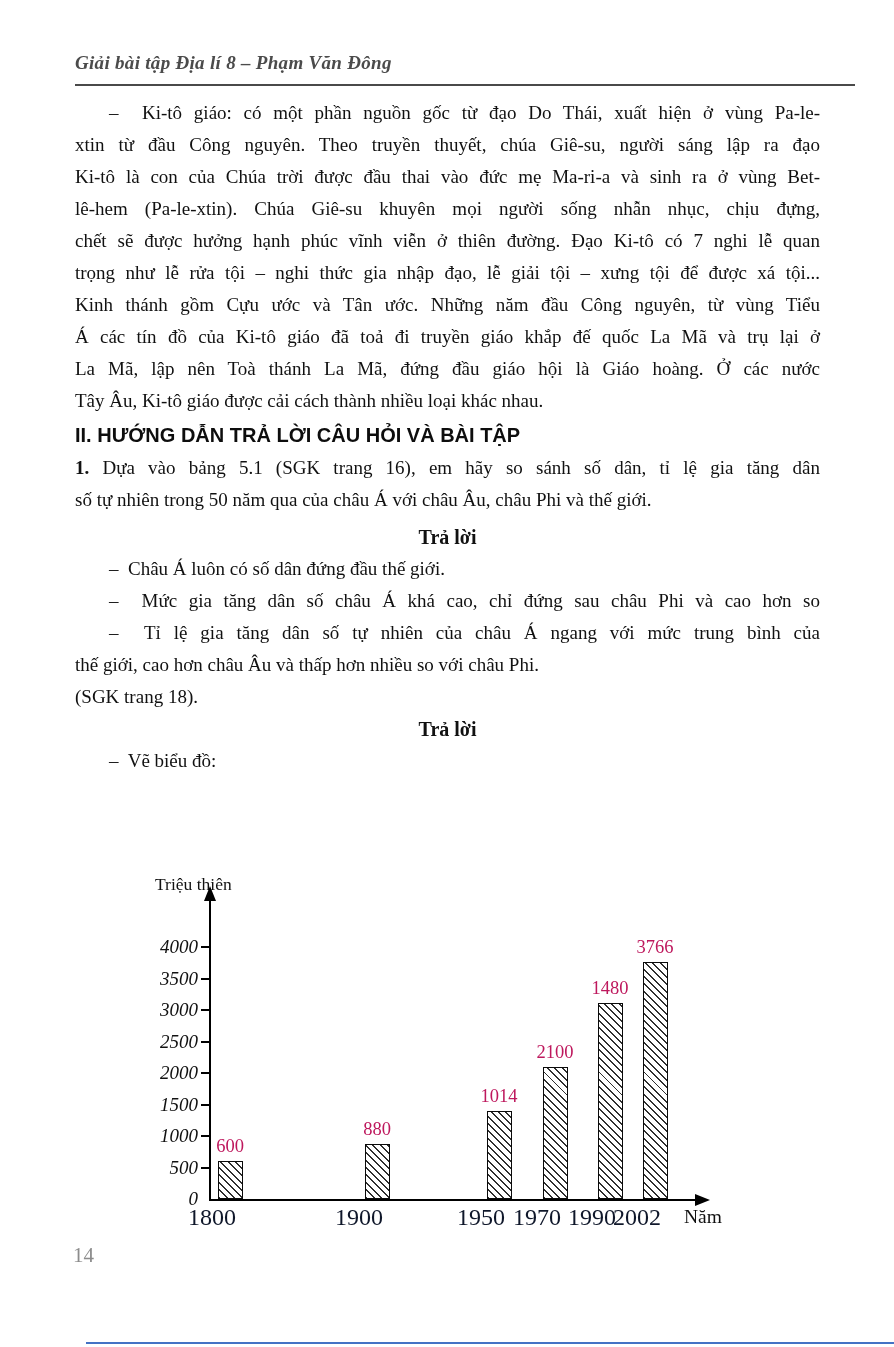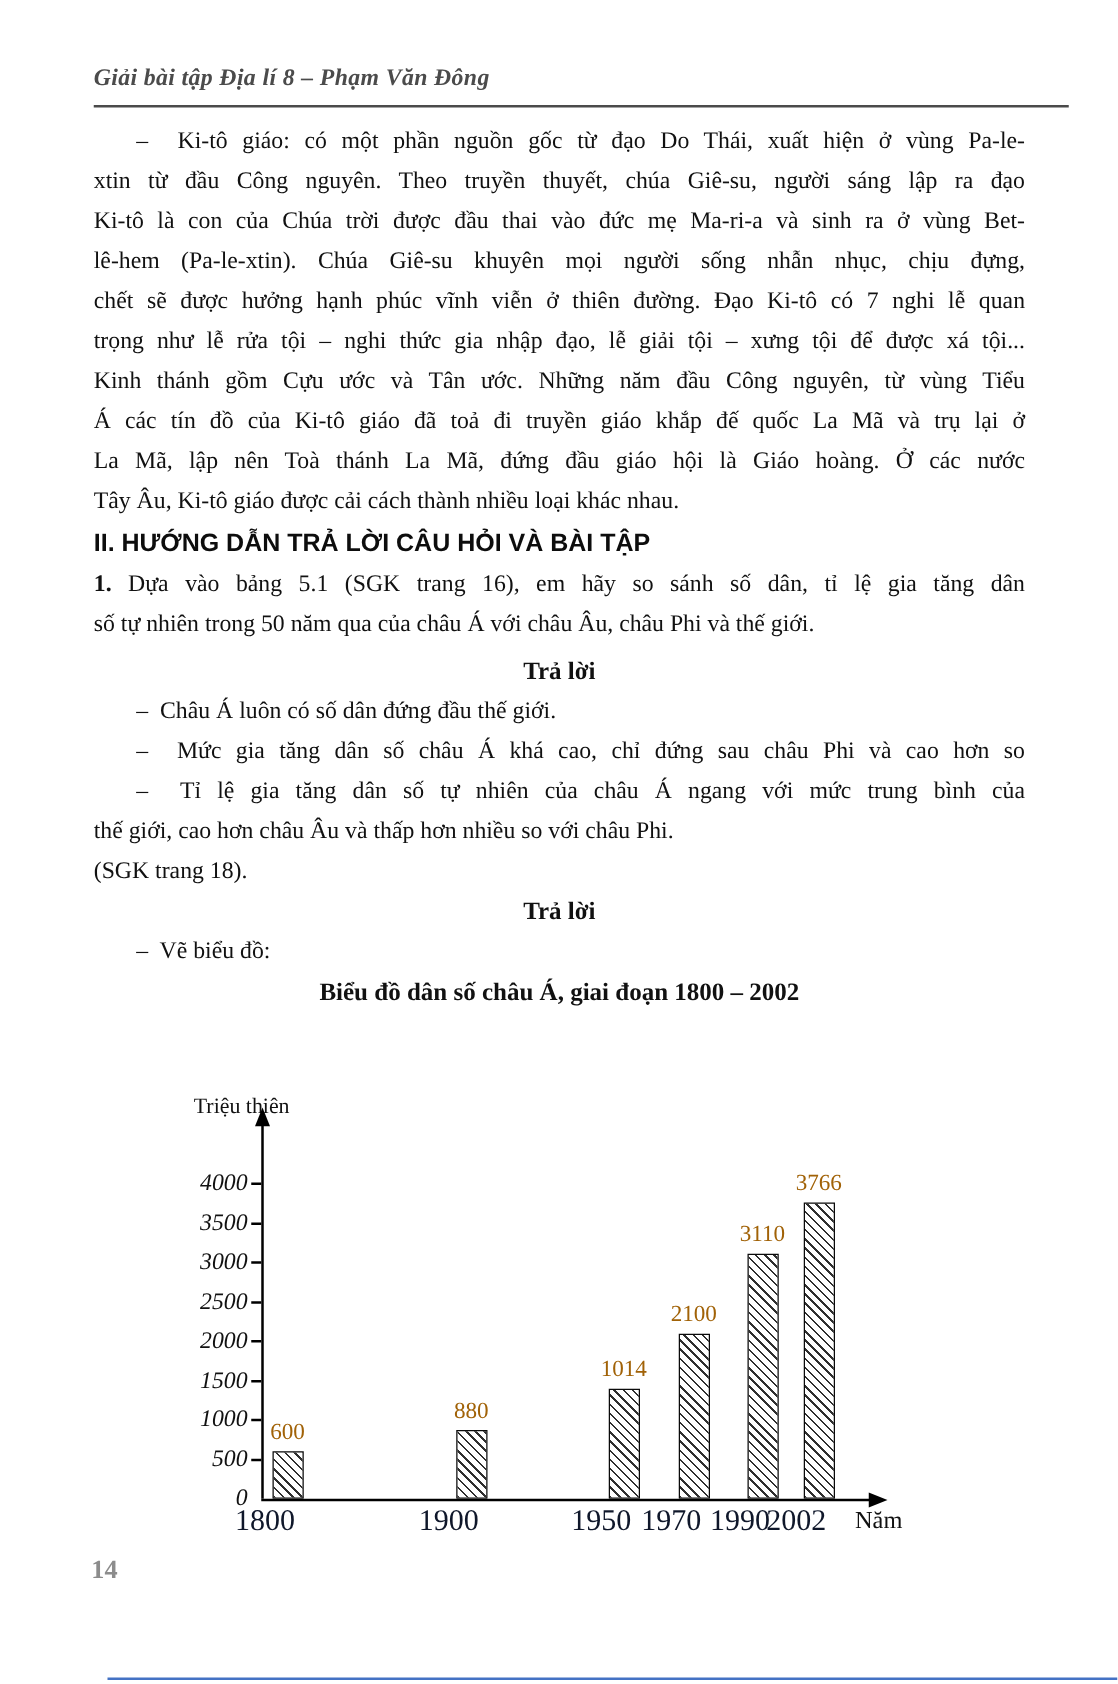--- a/index.html
+++ b/index.html
@@ -65,31 +65,31 @@
   .ytick-label{
     position:absolute;left:130px;width:68px;text-align:right;
     font-size:19px;line-height:20px;color:#111;font-style:italic;
   }
   .bar{
     position:absolute;width:25px;box-sizing:border-box;
     border:1.6px solid #0a0a0a;background-color:#fff;
     background-image:repeating-linear-gradient(45deg,#2f2f2f 0,#2f2f2f 1.4px,transparent 1.4px,transparent 5.2px);
   }
   .bar-label{
-    position:absolute;width:84px;text-align:center;font-size:18.5px;line-height:22px;color:#a16207;
+    position:absolute;width:84px;text-align:center;font-size:18.5px;line-height:22px;color:#be185d;
   }
   .xcat-label{
     position:absolute;width:84px;text-align:left;font-size:24px;line-height:24px;color:#0f172a;top:333px;
   }
   .xaxis-name{
     position:absolute;left:684px;top:333px;font-size:19.5px;line-height:24px;color:#111;
   }
   
   .page-number{
-    position:absolute;left:73px;top:1243px;font-size:21px;color:#8c8c8c;font-weight:bold;
+    position:absolute;left:73px;top:1243px;font-size:21px;color:#8c8c8c;
   }
   .bottom-rule{
     position:absolute;left:86px;top:1342px;width:808px;height:2px;background:#4472c4;
   }
 </style>
 </head>
 <body>
 
 <div class="page">
 
@@ -119,21 +119,20 @@
     <div class="jl ind">–&nbsp; Mức gia tăng dân số châu Á khá cao, chỉ đứng sau châu Phi và cao hơn so</div>
     <div class="jl ind">–&nbsp; Tỉ lệ gia tăng dân số tự nhiên của châu Á ngang với mức trung bình của</div>
     <div class="ll">thế giới, cao hơn châu Âu và thấp hơn nhiều so với châu Phi.</div>
 
     <div class="ll">(SGK trang 18).</div>
 
     <div class="center-bold">Trả lời</div>
 
     <div class="ll ind">–&nbsp; Vẽ biểu đồ:</div>
 
-    <div class="chart-title">Biểu đồ dân số châu Á, giai đoạn 1800 – 2002</div>
   </div>
 
   <div class="chart">
     <div class="unit-label">Triệu thiên</div>
     <div class="y-arrow"></div>
     <div class="y-axis"></div>
     <div class="x-axis"></div>
     <div class="x-arrow"></div>
     <div class="xaxis-name">Năm</div>
     <div id="plot">
@@ -160,21 +159,21 @@
         <div class="bar" style="left: 364.5px; top: 271.56px; height: 55.44px;"></div>
         <div class="bar-label" style="left: 335px; top: 245.56px;">880</div>
         <div class="xcat-label" style="left: 335px;">1900</div>
         <div class="bar" style="left: 486.5px; top: 238.674px; height: 88.326px;"></div>
         <div class="bar-label" style="left: 457px; top: 212.674px;">1014</div>
         <div class="xcat-label" style="left: 457px;">1950</div>
         <div class="bar" style="left: 542.5px; top: 194.7px; height: 132.3px;"></div>
         <div class="bar-label" style="left: 513px; top: 168.7px;">2100</div>
         <div class="xcat-label" style="left: 513px;">1970</div>
         <div class="bar" style="left: 597.5px; top: 131.07px; height: 195.93px;"></div>
-        <div class="bar-label" style="left: 568px; top: 105.07px;">3110</div>
+        <div class="bar-label" style="left: 568px; top: 105.07px;">1480</div>
         <div class="xcat-label" style="left: 568px;">1990</div>
         <div class="bar" style="left: 642.5px; top: 89.742px; height: 237.258px;"></div>
         <div class="bar-label" style="left: 613px; top: 63.742px;">3766</div>
         <div class="xcat-label" style="left: 613px;">2002</div>
       </div>
   </div>
 
   <div class="page-number">14</div>
   <div class="bottom-rule"></div>
 

